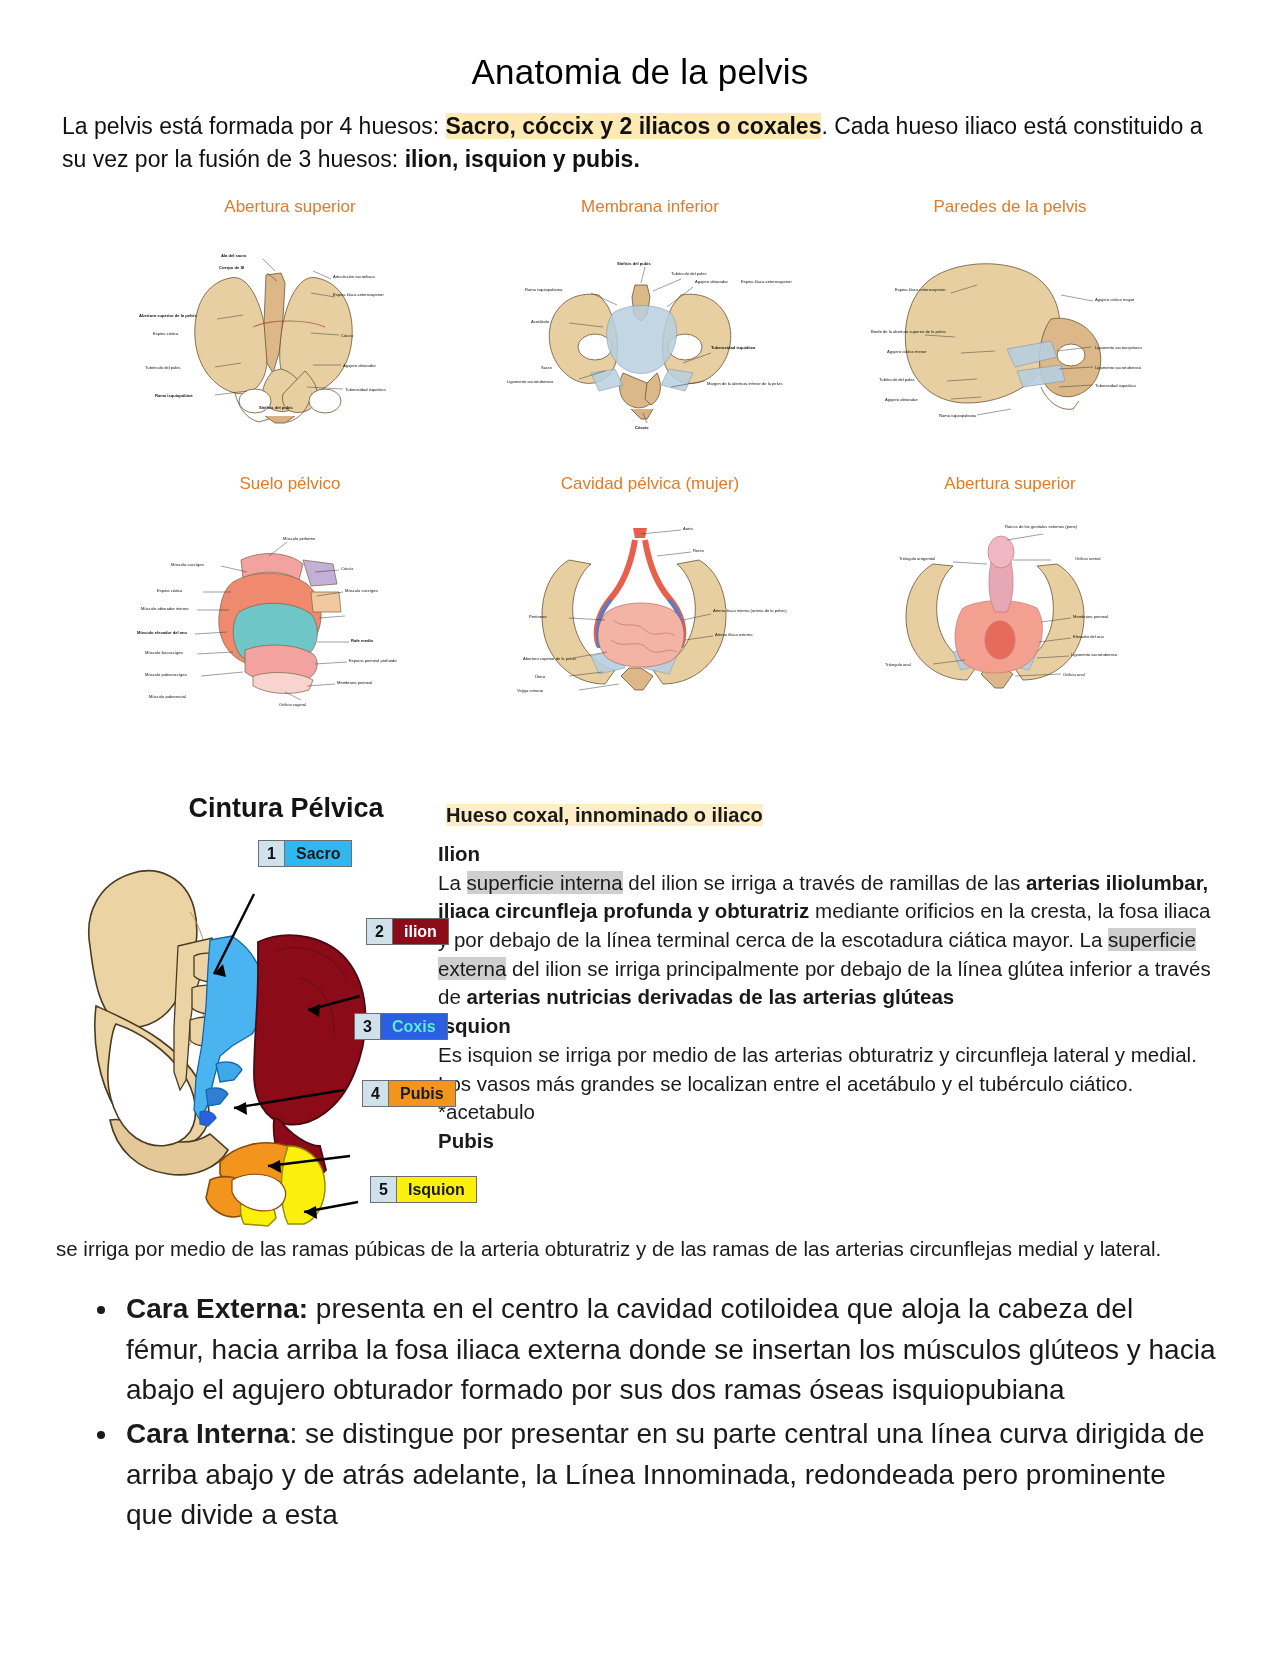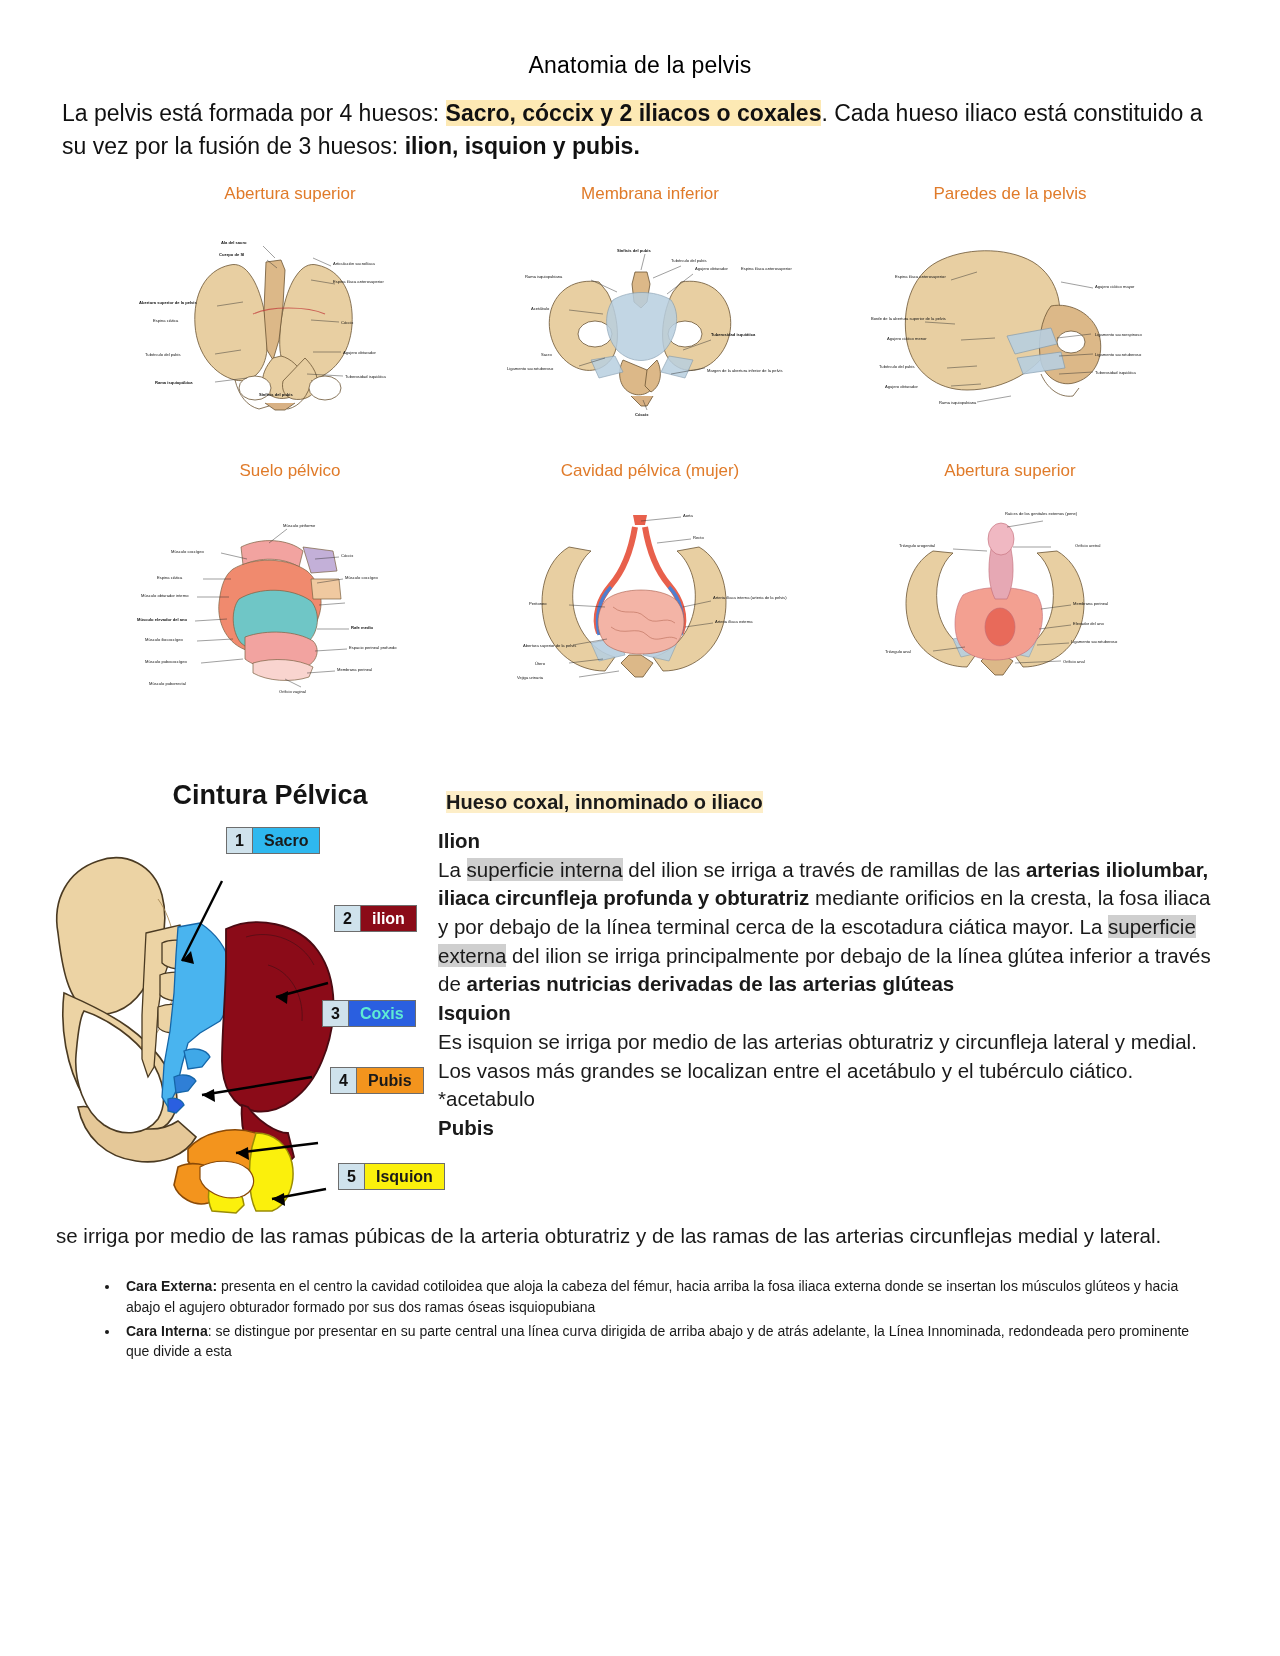--- a/index.html
+++ b/index.html
@@ -19,21 +19,21 @@
     width: 1280px;
     height: 1656px;
     position: relative;
     padding: 0;
     box-sizing: border-box;
   }
 
   
   .doc-title {
     text-align: center;
-    font-size: 23px;
+    font-size: 35px;
     font-weight: 400;
     letter-spacing: 0.2px;
     margin: 52px 0 0 0;
     color: #000;
   }
 
   
   .intro {
     margin: 18px 60px 0 62px;
     font-size: 23px;
@@ -78,21 +78,21 @@
   
   .lower {
     position: relative;
     margin-top: 58px;
     display: flex;
     align-items: flex-start;
   }
   .cintura {
     width: 430px;
     flex: 0 0 430px;
-    padding-left: 50px;
+    padding-left: 82px;
     box-sizing: border-box;
   }
   .cintura-title {
     font-size: 27px;
     font-weight: bold;
     color: #141414;
     text-align: center;
     margin: 0 0 4px 60px;
   }
   .cintura-figure {
@@ -158,21 +158,21 @@
   .tail {
     margin: 6px 60px 0 56px;
     font-size: 20.5px;
     line-height: 1.42;
   }
 
   
   ul.bullets {
     margin: 26px 64px 0 64px;
     padding-left: 56px;
-    font-size: 14px;
+    font-size: 28px;
     line-height: 1.44;
   }
   ul.bullets li {
     margin-bottom: 4px;
     padding-left: 6px;
   }
 </style>
 </head>
 <body>
 

